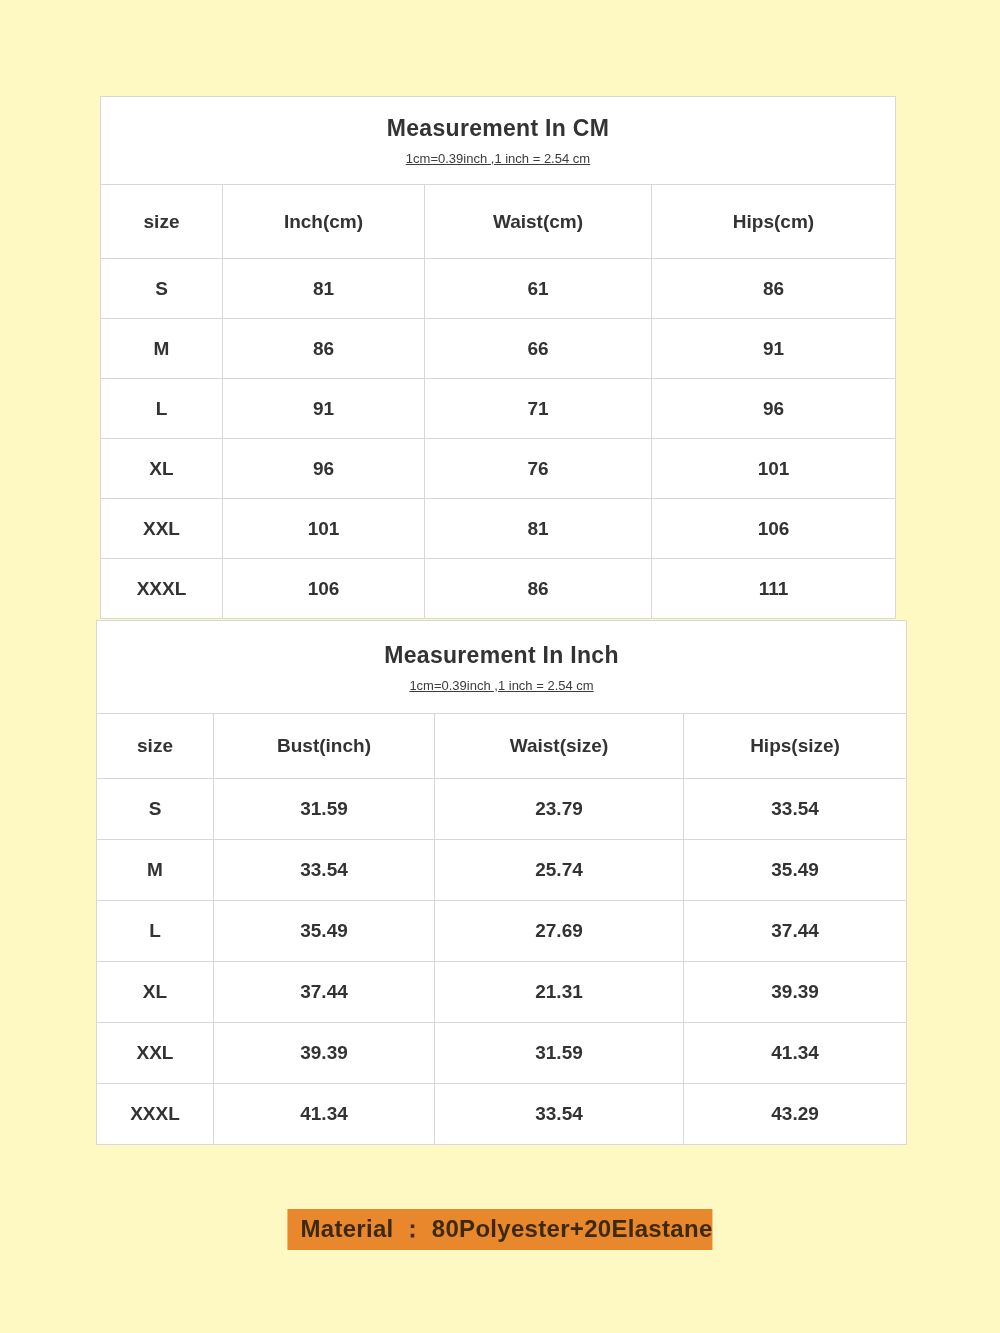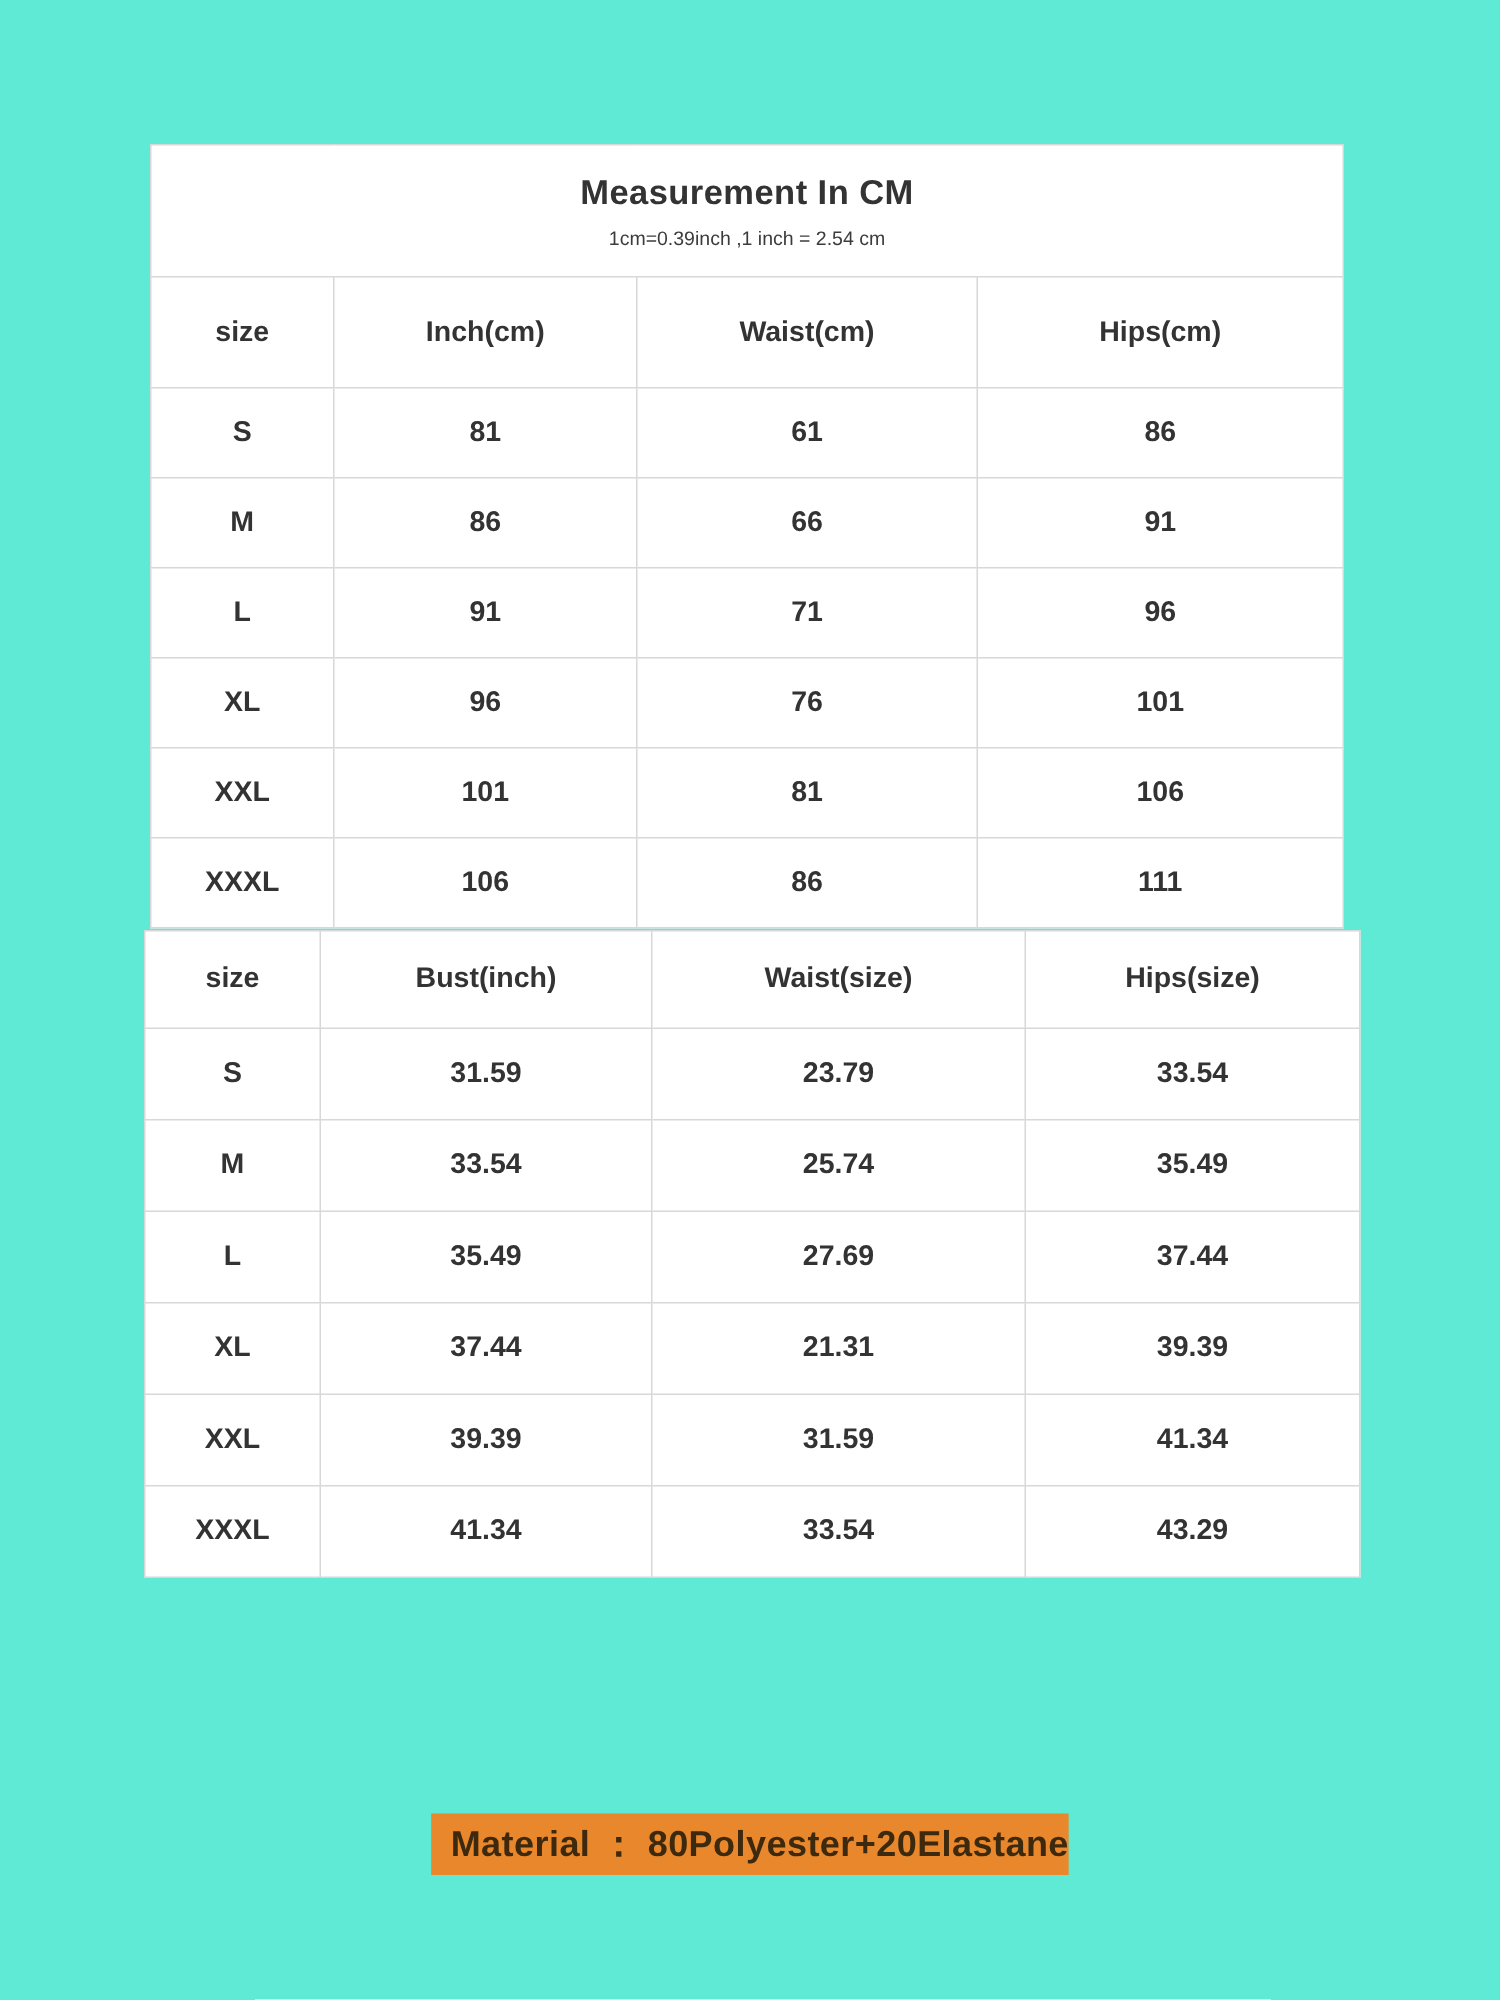--- a/index.html
+++ b/index.html
@@ -8,21 +8,21 @@
     background: #ffffff;
     width: 1000px;
     height: 1333px;
     font-family: "Liberation Sans", "DejaVu Sans", sans-serif;
     position: relative;
   }
   .page {
     position: relative;
     width: 1000px;
     height: 1333px;
-    background: #5eead4;
+    background: #fef9c3;
     overflow: hidden;
   }
   table.meas {
     position: absolute;
     border-collapse: collapse;
     table-layout: fixed;
     background: #ffffff;
     color: #333333;
   }
   table.meas td {
@@ -38,20 +38,21 @@
     font-size: 23px;
     font-weight: bold;
     color: #333333;
     letter-spacing: 0.3px;
     margin-bottom: 9px;
   }
   .t-sub {
     font-size: 13px;
     font-weight: normal;
     color: #3c3c3c;
+    text-decoration: underline;
   }
   .head-row td {
     font-size: 19px;
     font-weight: bold;
     color: #333333;
     margin-top: 46px;
   }
   .data-row td {
     font-size: 19px;
     font-weight: bold;
@@ -153,20 +154,26 @@
   </table>
 
   <table class="meas" id="table-inch">
     <colgroup>
       <col style="width:117px">
         <col style="width:221px">
         <col style="width:249px">
         <col style="width:223px">
     </colgroup>
     <tbody>
+      <tr class="title-row">
+        <td colspan="4" class="title-cell">
+          <div class="t-title">Measurement In Inch</div>
+          <div class="t-sub">1cm=0.39inch ,1 inch = 2.54 cm</div>
+        </td>
+      </tr>
       <tr class="head-row">
         <td>size</td>
         <td>Bust(inch)</td>
         <td>Waist(size)</td>
         <td>Hips(size)</td>
       </tr>
       <tr class="data-row">
         <td>S</td>
         <td>31.59</td>
         <td>23.79</td>

